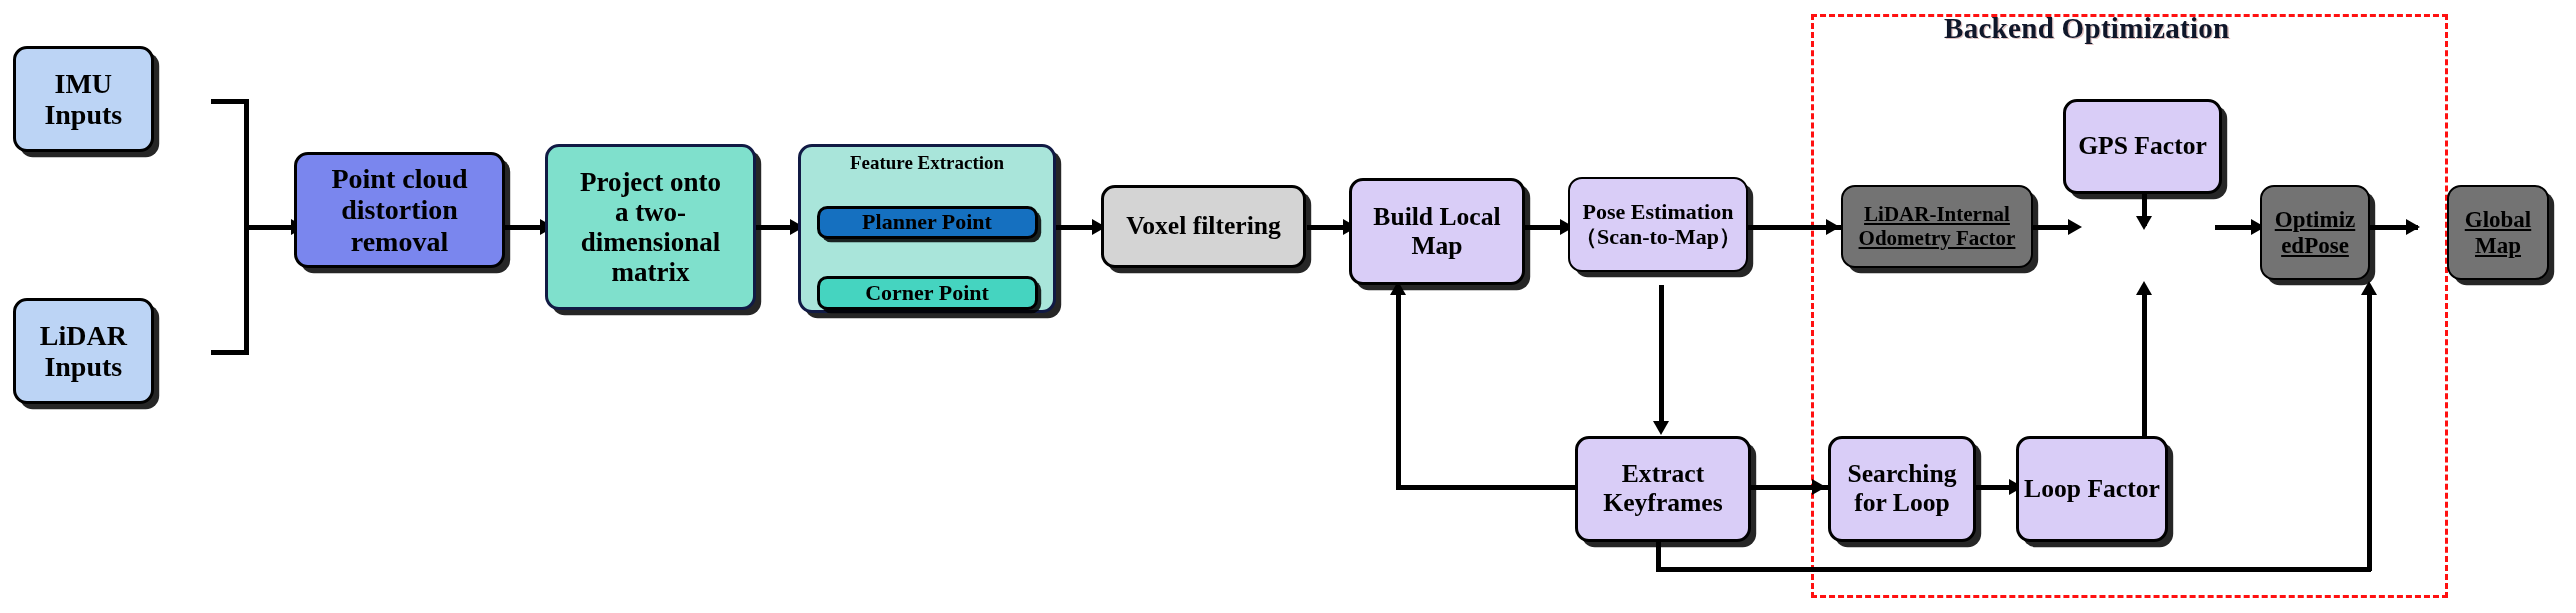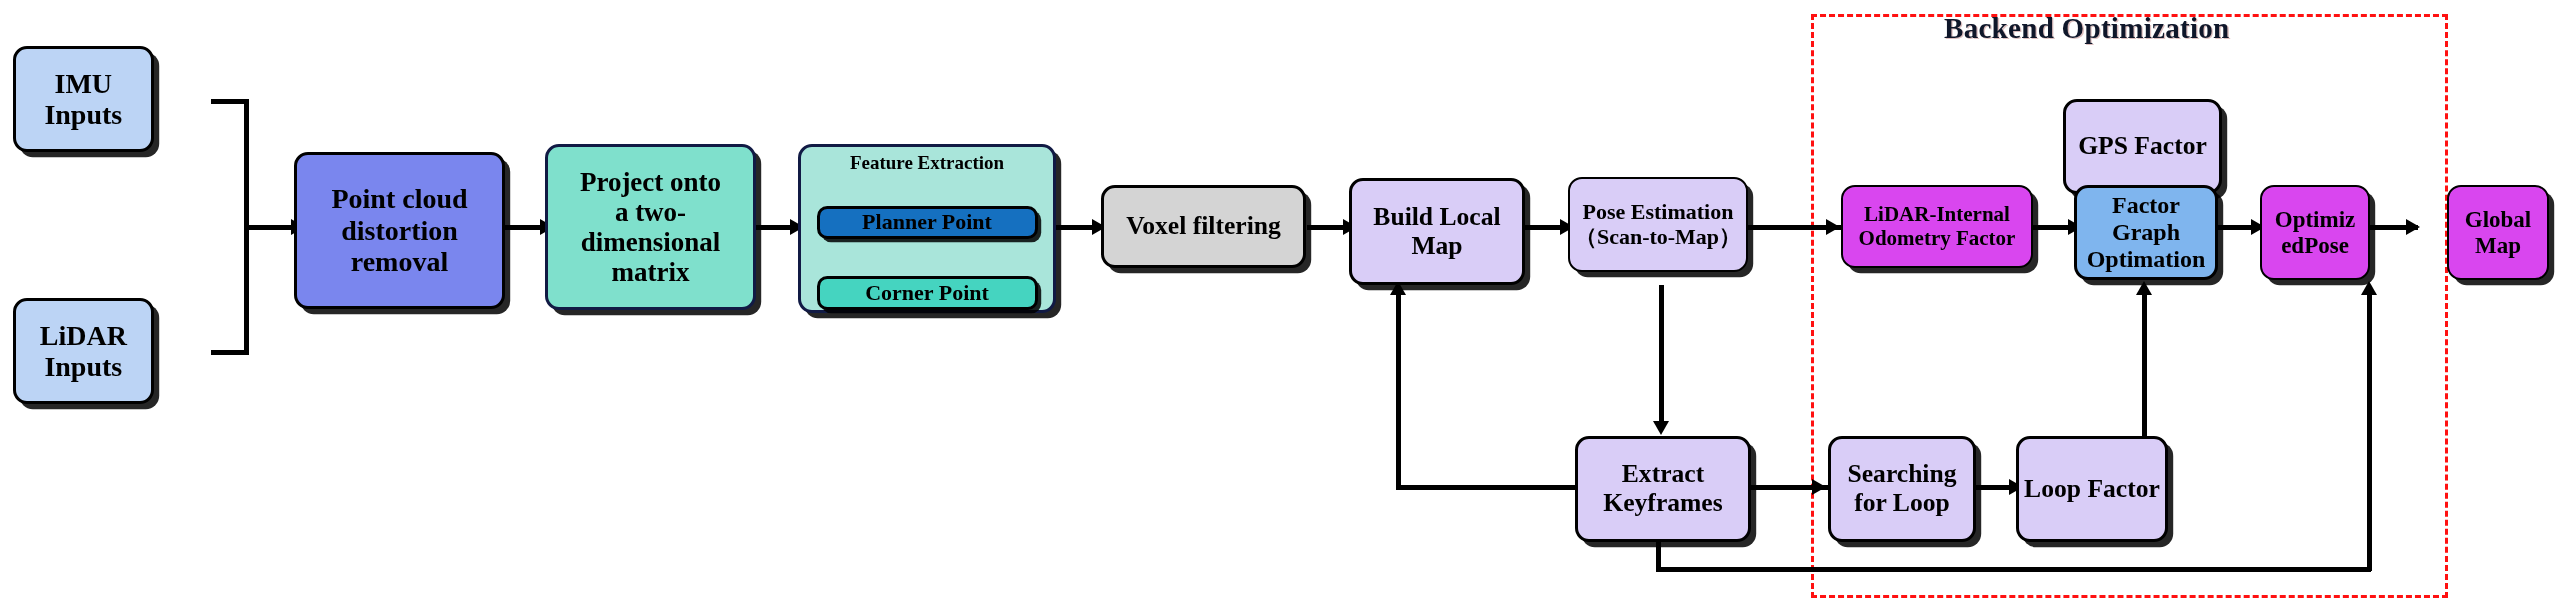--- a/index.html
+++ b/index.html
@@ -35,21 +35,21 @@
 
   
   .c-lightblue{background:#bcd4f5;}
   .c-periwinkle{background:#7a86ee;}
   .c-mint{background:#7fe0cc;}
   .c-paleaqua{background:#a9e5da;}
   .c-deepblue{background:#1570c0;}
   .c-teal{background:#45d4c0;}
   .c-grey{background:#d4d4d4;}
   .c-lavender{background:#d9cdf7;}
-  .c-orange{background:#d946ef;}
+  .c-orange{background:#737373;text-decoration:underline;}
   .c-skyblue{background:#7fb5ee;}
 
   
   .line{position:absolute;background:#000000;z-index:2;}
   .arrow{position:absolute;width:0;height:0;z-index:3;}
   .arrow.right{border-top:8.3px solid transparent;border-bottom:8.3px solid transparent;border-left:14px solid #000;}
   .arrow.down{border-left:8.3px solid transparent;border-right:8.3px solid transparent;border-top:14px solid #000;}
   .arrow.up{border-left:8.3px solid transparent;border-right:8.3px solid transparent;border-bottom:14px solid #000;}
 
   
@@ -144,21 +144,21 @@
   <div class="line" style="left:1656px;top:567px;width:715px;height:4.5px;"></div>
   <div class="line" style="left:2367px;top:291px;width:4.5px;height:280px;"></div>
   <div class="arrow up" style="left:2361px;top:281px;"></div>
 
   <div class="node c-lightblue" style="left:12.8px;top:46px;width:141px;height:106px;font-size:28px;">IMU
 Inputs</div>
 
   <div class="node c-lightblue" style="left:12.8px;top:298px;width:141px;height:106px;font-size:28px;">LiDAR
 Inputs</div>
 
-  <div class="node c-periwinkle" style="left:294px;top:152px;width:211px;height:157px;font-size:28px;">Point cloud
+  <div class="node c-periwinkle" style="left:294px;top:152px;width:211px;height:116px;font-size:28px;">Point cloud
 distortion
 removal</div>
 
   <div class="node c-mint navy-border" style="left:545px;top:144px;width:211px;height:166px;font-size:27px;">Project onto
 a two-
 dimensional
 matrix</div>
 
   <div class="node c-paleaqua navy-border" id="feature-extraction" style="left:798px;top:144px;width:258px;height:169px;">
       <div id="fe-title">Feature Extraction</div>
@@ -172,22 +172,20 @@
 Map</div>
 
   <div class="node thin-border c-lavender" style="left:1568px;top:177px;width:180px;height:95px;font-size:22px;">Pose Estimation
 （Scan-to-Map）</div>
 
   <div class="node thin-border c-orange" style="left:1841px;top:185px;width:192px;height:83px;font-size:21px;padding:0;">LiDAR-Internal
 Odometry Factor</div>
 
   <div class="node c-lavender" style="left:2063px;top:99px;width:159px;height:95px;font-size:25.6px;">GPS Factor</div>
 
-  <div class="node c-skyblue" style="left:2074px;top:185px;width:144px;height:95px;font-size:24px;">Factor Graph
-Optimation</div>
 
   <div class="node thin-border c-orange" style="left:2260px;top:185px;width:110px;height:95px;font-size:23px;">Optimiz
 edPose</div>
 
   <div class="node thin-border c-orange" style="left:2419px;top:185px;width:102px;height:95px;font-size:23px;margin-left:28px;">Global
 Map</div>
 
   <div class="node c-lavender" style="left:1575px;top:436px;width:176px;height:106px;font-size:25.6px;">Extract
 Keyframes</div>
 

